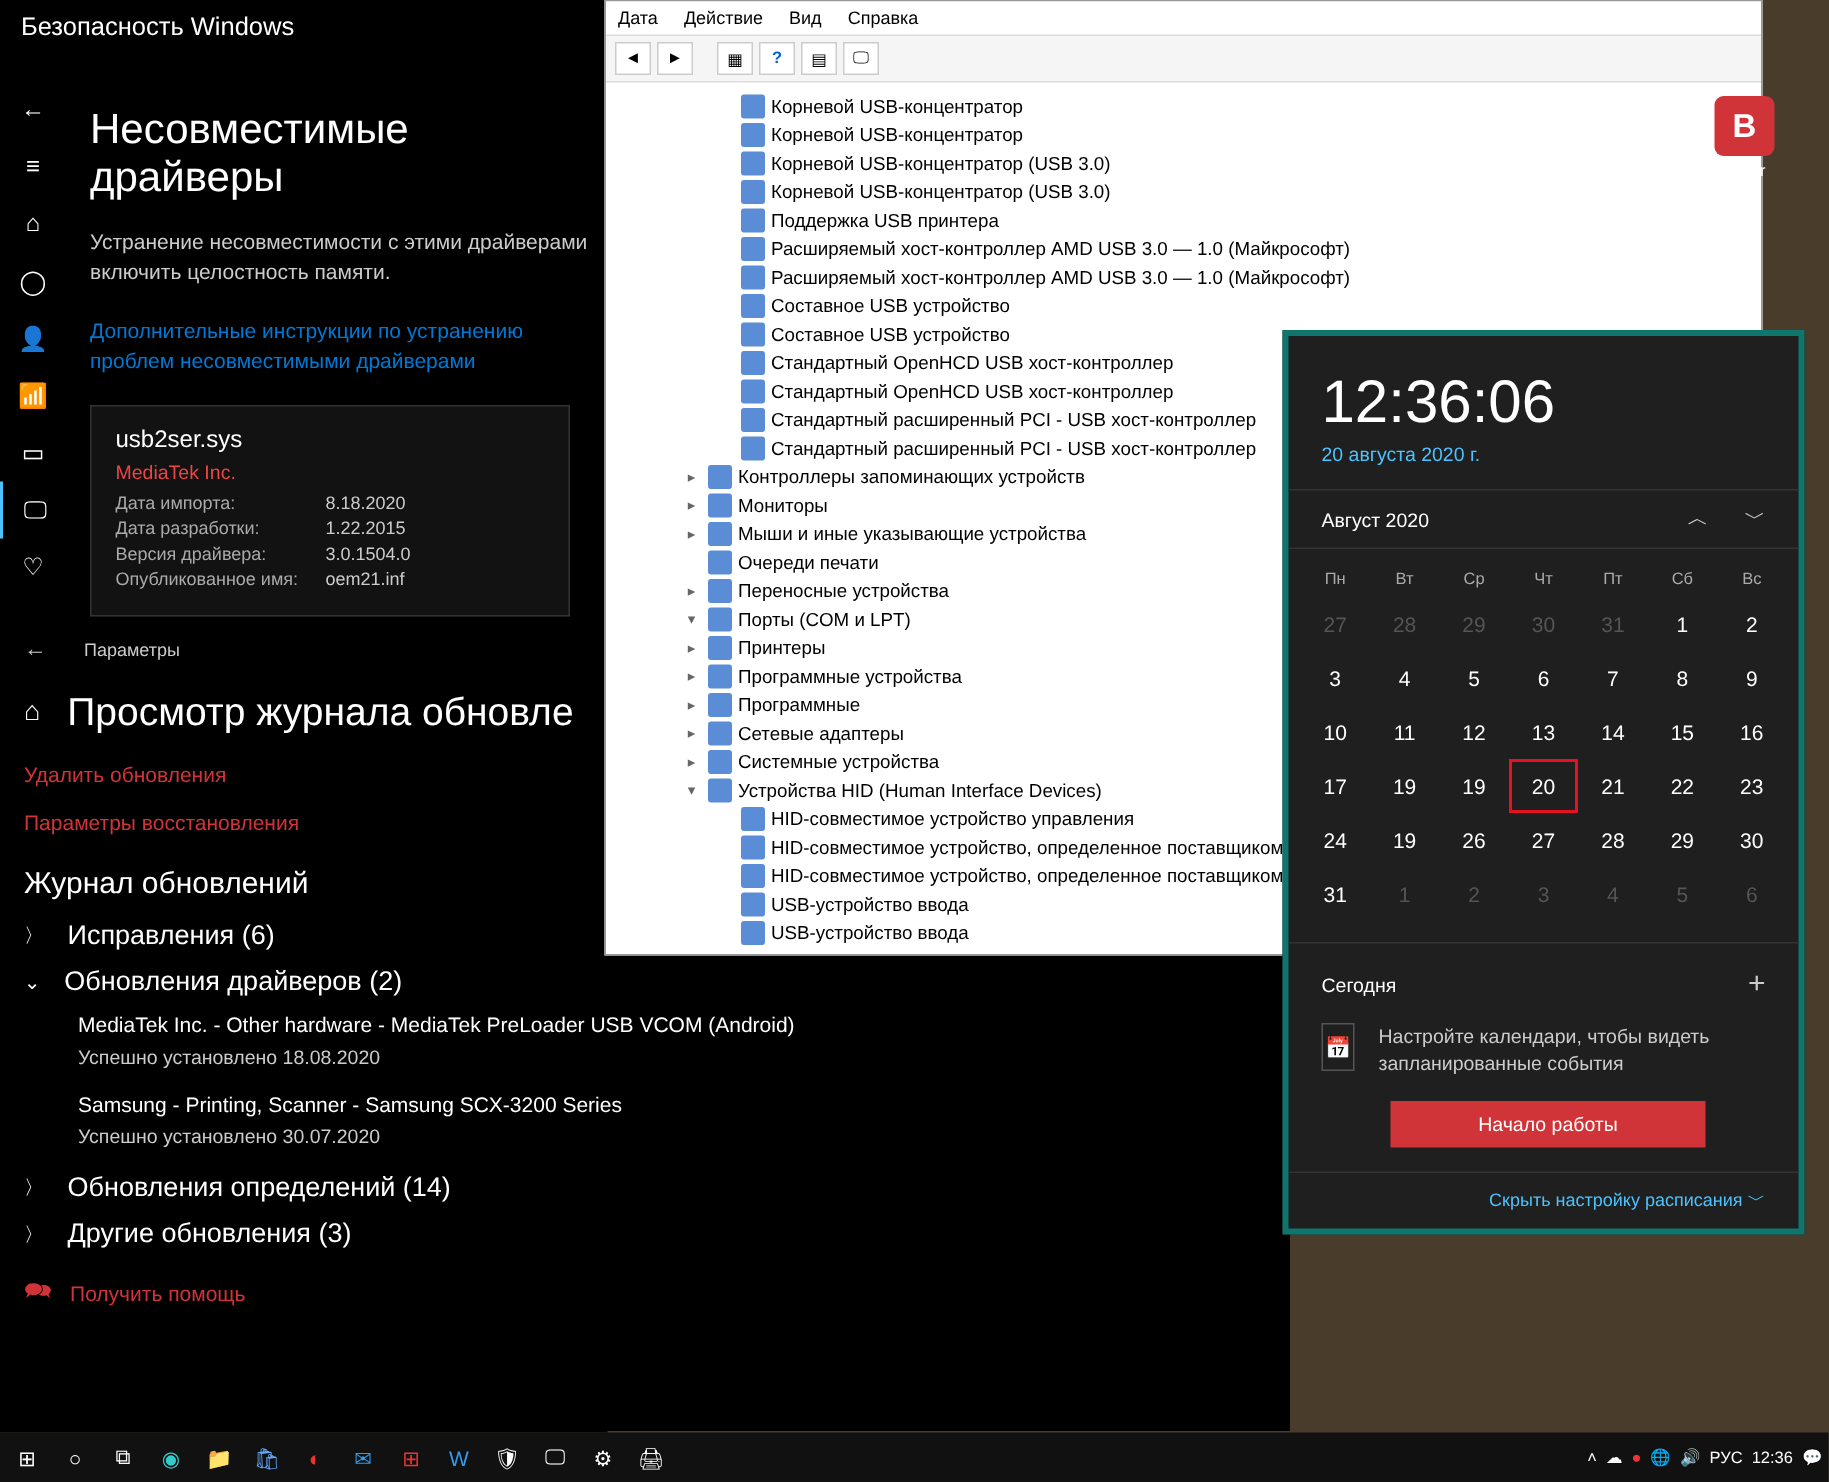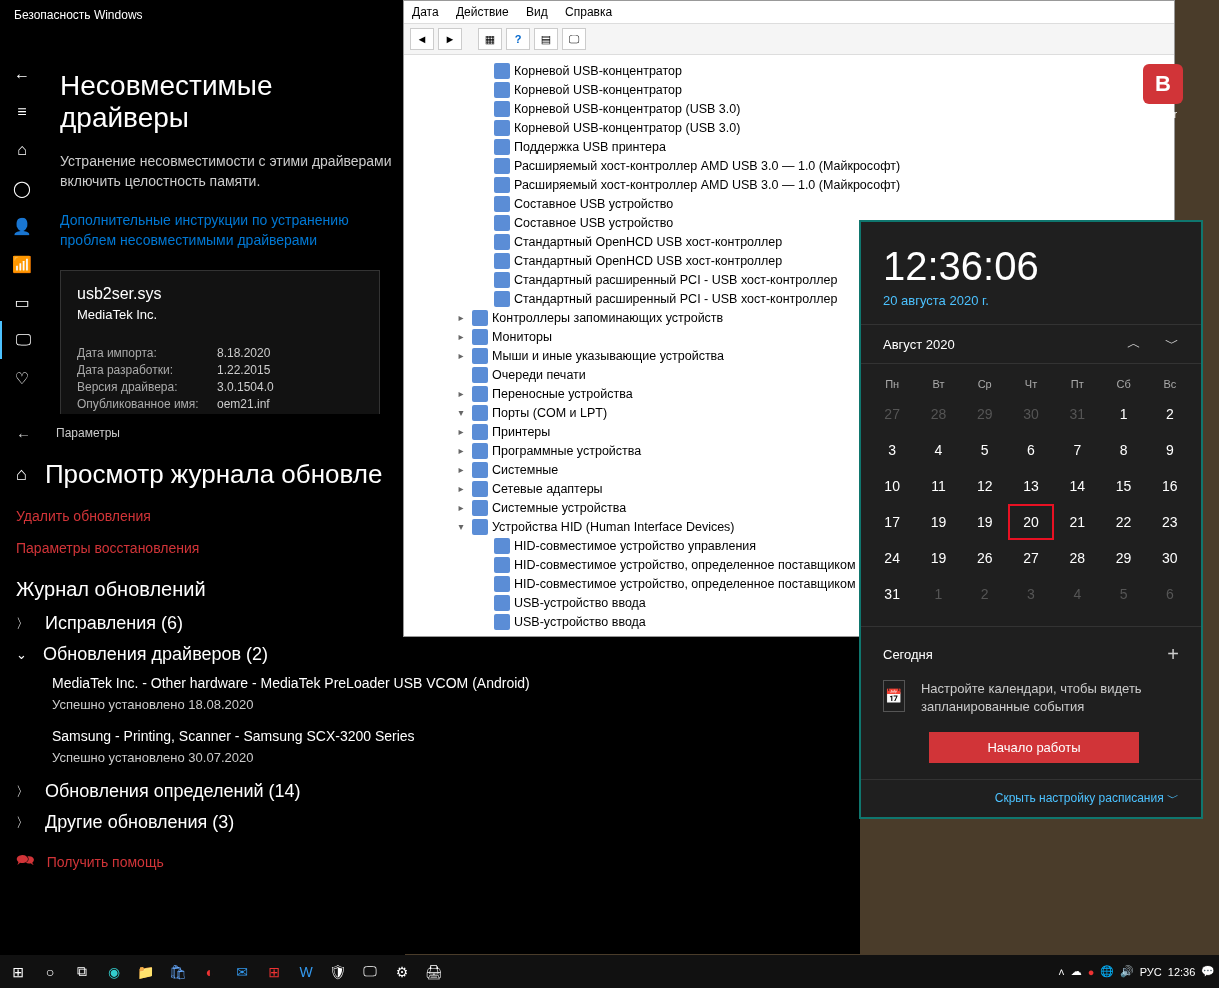--- a/index.html
+++ b/index.html
@@ -1,27 +1,27 @@
 <!DOCTYPE html>
 <html><head>
 <meta charset="utf-8">
 <style>
   html,body{margin:0;padding:0;width:1219px;height:988px;overflow:hidden;background:#4a3c2a;font-family:"Segoe UI",Arial,sans-serif;font-size:13px;color:#fff;}
   .security-window{position:absolute;left:0;top:0;width:405px;height:955px;background:#000;}
-  .sec-title{padding:8px 14px;font-size:12px;color:#fff;}
+  .sec-title{padding:8px 14px;font-size:17px;color:#fff;}
   .sec-sidebar{position:absolute;left:0;top:45px;bottom:0;width:44px;display:flex;flex-direction:column;align-items:center;padding-top:10px;}
   .sec-sidebar .icon{width:44px;height:38px;display:flex;align-items:center;justify-content:center;color:#fff;font-size:16px;}
   .sec-sidebar .icon.active{border-left:3px solid #4cc2ff;}
   .sec-body{position:absolute;left:60px;top:70px;right:0;color:#fff;}
   .sec-body h1{font-weight:300;font-size:28px;margin:0 0 18px 0;}
   .sec-body .desc{color:#ccc;font-size:14px;line-height:1.4;margin-bottom:20px;}
   .sec-body .link{color:#0078d4;font-size:14px;line-height:1.4;}
   .driver-card{background:#121212;border:1px solid #333;padding:14px 16px;margin-top:20px;width:320px;box-sizing:border-box;}
   .driver-card .name{font-size:16px;margin-bottom:4px;}
-  .driver-card .vendor{color:#ffffff;font-size:13px;margin-bottom:24px;}
+  .driver-card .vendor{color:#ef4444;font-size:13px;margin-bottom:6px;}
   .driver-card .row{display:flex;font-size:12px;color:#ccc;margin:3px 0;}
   .driver-card .row .k{width:140px;color:#aaa;}
   .settings-window{position:absolute;left:0;top:414px;width:860px;height:540px;background:#000;}
   .settings-header{display:flex;align-items:center;padding:10px 16px;color:#ccc;font-size:12px;}
   .settings-back{font-size:15px;margin-right:25px;}
   .settings-body{padding:8px 16px;}
   .settings-body .hrow{display:flex;align-items:center;margin-bottom:18px;}
   .settings-body .home-icon{font-size:18px;margin-right:18px;}
   .settings-body h2{font-weight:300;font-size:26px;margin:0;}
   .red-link{color:#d13438;font-size:14px;margin:16px 0;display:block;}
@@ -36,21 +36,21 @@
   .devmgr-menu{background:#fff;border-bottom:1px solid #ddd;padding:4px 8px;font-size:12px;}
   .devmgr-menu span{margin-right:14px;}
   .devmgr-toolbar{background:#f5f5f5;border-bottom:1px solid #ddd;padding:4px 6px;display:flex;align-items:center;gap:4px;}
   .tb-btn{width:22px;height:20px;border:1px solid #ccc;background:#fff;display:flex;align-items:center;justify-content:center;font-size:11px;}
   .devmgr-tree{padding:6px 0 6px 20px;font-size:12.5px;color:#000;height:570px;overflow:hidden;}
   .tnode{display:flex;align-items:center;padding:1.5px 0 1.5px 0;}
   .tnode .exp{width:14px;text-align:center;color:#666;font-size:10px;}
   .tnode .ticon{width:16px;height:16px;margin:0 4px;background:#5b8dd6;border-radius:2px;display:inline-block;}
   .tnode.lvl1{padding-left:30px;}
   .tnode.lvl2{padding-left:52px;}
-  .clock-panel{position:absolute;right:16px;top:220px;width:340px;background:#1f1f1f;border:2px solid #0f766e;font-size:13px;}
+  .clock-panel{position:absolute;right:16px;top:220px;width:340px;background:#1f1f1f;border:4px solid #0f766e;font-size:13px;}
   .clock-time{font-size:40px;font-weight:300;padding:22px 22px 4px 22px;}
   .clock-date{color:#4cc2ff;padding:0 22px 16px 22px;font-size:13px;}
   .cal-header{display:flex;align-items:center;justify-content:space-between;padding:10px 22px;border-top:1px solid #333;border-bottom:1px solid #333;}
   .cal-nav{display:flex;gap:24px;font-size:14px;color:#ccc;}
   .cal-grid{display:grid;grid-template-columns:repeat(7,1fr);padding:8px 8px 14px 8px;text-align:center;}
   .cal-dow{color:#aaa;font-size:11px;padding:6px 0;}
   .cal-day{padding:10px 0;font-size:14px;color:#fff;}
   .cal-day.dim{color:#555;}
   .cal-day.today{border:2px solid #e81123;color:#fff;box-sizing:border-box;padding:8px 0;}
   .agenda{border-top:1px solid #333;padding:16px 22px;}
@@ -276,21 +276,21 @@
         <span>Принтеры</span>
       </div>
       <div class="tnode lvl1">
         <span class="exp">▸</span>
         <span class="ticon"></span>
         <span>Программные устройства</span>
       </div>
       <div class="tnode lvl1">
         <span class="exp">▸</span>
         <span class="ticon"></span>
-        <span>Системные</span>
+        <span>Программные</span>
       </div>
       <div class="tnode lvl1">
         <span class="exp">▸</span>
         <span class="ticon"></span>
         <span>Сетевые адаптеры</span>
       </div>
       <div class="tnode lvl1">
         <span class="exp">▸</span>
         <span class="ticon"></span>
         <span>Системные устройства</span>

